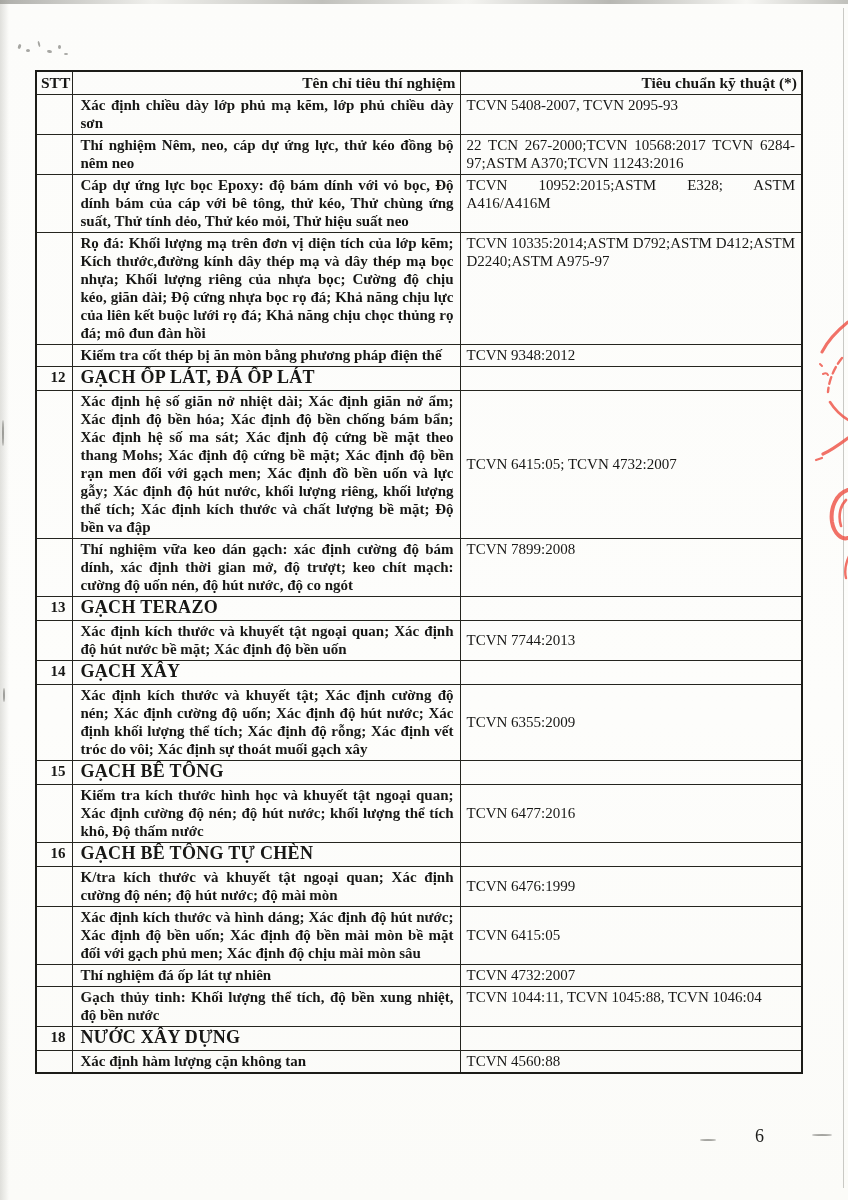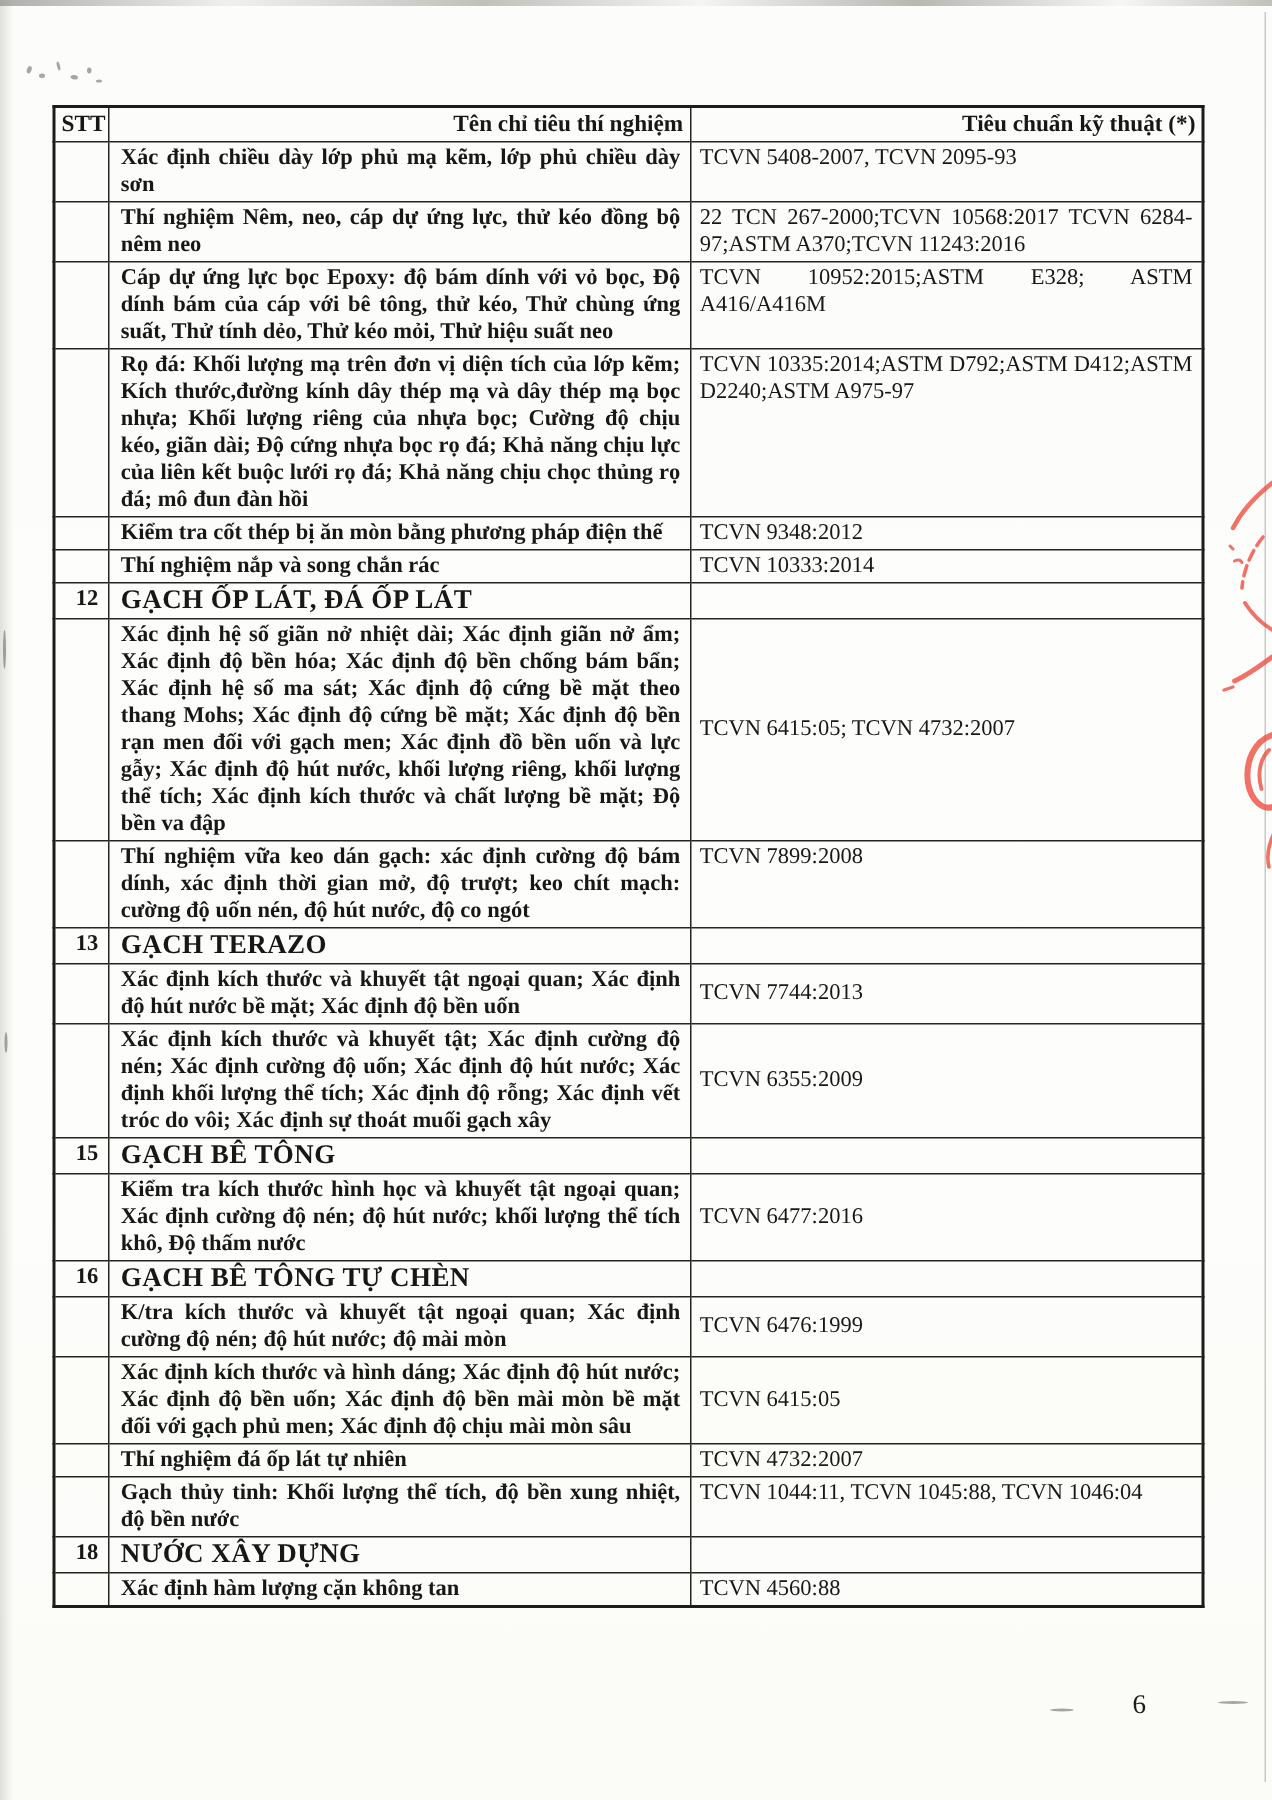--- a/index.html
+++ b/index.html
@@ -134,25 +134,20 @@
         <tr>
       <td class="c-stt"></td>
       <td class="c-name">Rọ đá: Khối lượng mạ trên đơn vị diện tích của lớp kẽm; Kích thước,đường kính dây thép mạ và dây thép mạ bọc nhựa; Khối lượng riêng của nhựa bọc; Cường độ chịu kéo, giãn dài; Độ cứng nhựa bọc rọ đá; Khả năng chịu lực của liên kết buộc lưới rọ đá; Khả năng chịu chọc thủng rọ đá; mô đun đàn hồi</td>
       <td class="c-std">TCVN 10335:2014;ASTM D792;ASTM D412;ASTM D2240;ASTM A975-97</td>
     </tr>
         <tr>
       <td class="c-stt"></td>
       <td class="c-name">Kiểm tra cốt thép bị ăn mòn bằng phương pháp điện thế</td>
       <td class="c-std">TCVN 9348:2012</td>
     </tr>
-        <tr>
-      <td class="c-stt"></td>
-      <td class="c-name">Thí nghiệm nắp và song chắn rác</td>
-      <td class="c-std">TCVN 10333:2014</td>
-    </tr>
         <tr class="section-row">
       <td class="c-stt">12</td>
       <td class="c-name">GẠCH ỐP LÁT, ĐÁ ỐP LÁT</td>
       <td class="c-std"></td>
     </tr>
         <tr class="v-mid">
       <td class="c-stt"></td>
       <td class="c-name">Xác định hệ số giãn nở nhiệt dài; Xác định giãn nở ẩm; Xác định độ bền hóa; Xác định độ bền chống bám bẩn; Xác định hệ số ma sát; Xác định độ cứng bề mặt theo thang Mohs; Xác định độ cứng bề mặt; Xác định độ bền rạn men đối với gạch men; Xác định đồ bền uốn và lực gẫy; Xác định độ hút nước, khối lượng riêng, khối lượng thể tích; Xác định kích thước và chất lượng bề mặt; Độ bền va đập</td>
       <td class="c-std">TCVN 6415:05; TCVN 4732:2007</td>
     </tr>
@@ -163,20 +158,25 @@
     </tr>
         <tr class="section-row">
       <td class="c-stt">13</td>
       <td class="c-name">GẠCH TERAZO</td>
       <td class="c-std"></td>
     </tr>
         <tr class="v-mid">
       <td class="c-stt"></td>
       <td class="c-name">Xác định kích thước và khuyết tật ngoại quan; Xác định độ hút nước bề mặt; Xác định độ bền uốn</td>
       <td class="c-std">TCVN 7744:2013</td>
+    </tr>
+        <tr class="section-row">
+      <td class="c-stt">14</td>
+      <td class="c-name">GẠCH XÂY</td>
+      <td class="c-std"></td>
     </tr>
         <tr class="v-mid">
       <td class="c-stt"></td>
       <td class="c-name">Xác định kích thước và khuyết tật; Xác định cường độ nén; Xác định cường độ uốn; Xác định độ hút nước; Xác định khối lượng thể tích; Xác định độ rỗng; Xác định vết tróc do vôi; Xác định sự thoát muối gạch xây</td>
       <td class="c-std">TCVN 6355:2009</td>
     </tr>
         <tr class="section-row">
       <td class="c-stt">15</td>
       <td class="c-name">GẠCH BÊ TÔNG</td>
       <td class="c-std"></td>

